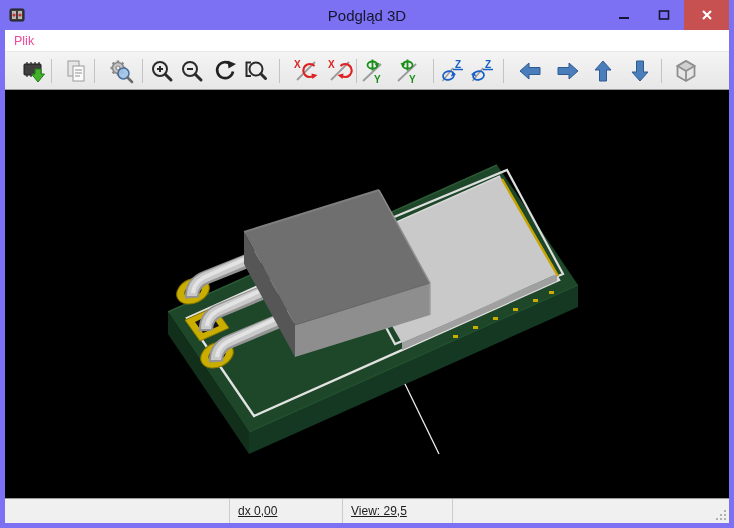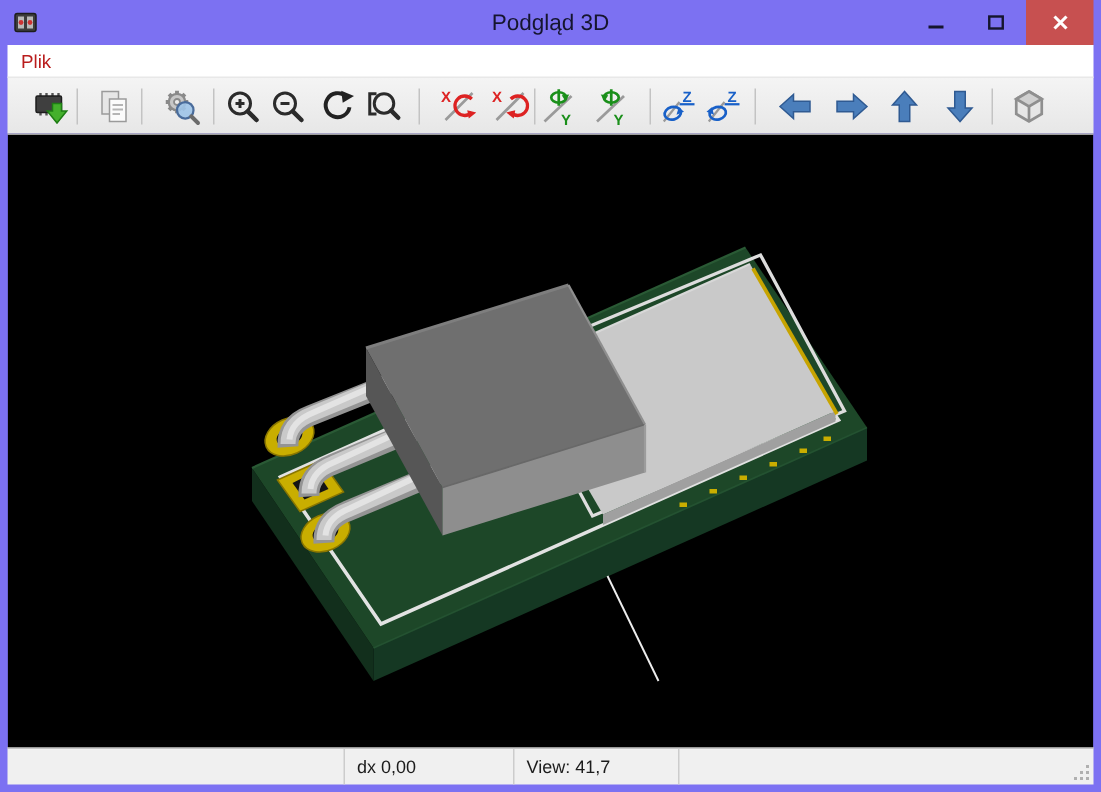--- a/index.html
+++ b/index.html
@@ -23,21 +23,21 @@
     position:absolute; left:0; right:0; text-align:center;
     font-size:15px; color:#15152e;
   }
   .win-controls { margin-left:auto; display:flex; height:30px; position:relative; }
   .win-btn { width:40px; height:30px; display:flex; align-items:center; justify-content:center; }
   .win-btn.close { width:45px; background:#c75050; }
 
   
   .menubar {
     height:22px; background:#ffffff; display:flex; align-items:center;
-    font-size:12.5px; color:#b91c1c; border-bottom:1px solid #e8e8e8;
+    font-size:12.5px; color:#ec4899; border-bottom:1px solid #e8e8e8;
   }
   .menu-item { padding:2px 9px; height:100%; display:flex; align-items:center; }
 
   
   .toolbar {
     height:38px; background:linear-gradient(#f4f4f4,#e7e7e7);
     border-bottom:1px solid #9f9f9f;
     display:flex; align-items:center;
   }
   .tb-btn { width:28px; height:28px; display:flex; align-items:center; justify-content:center; flex:0 0 auto; }
@@ -45,21 +45,21 @@
 
   
   .viewport { height:408px; position:relative; overflow:hidden; }
   .viewport svg { display:block; }
 
   
   .statusbar {
     height:25px; background:#f0f0f0; border-top:1px solid #9a9a9a;
     display:flex; align-items:stretch; font-size:12px; color:#1c1c1c; position:relative;
   }
-  .sb-field { display:flex; align-items:center; padding-left:8px; border-right:1px solid #cccccc; }
+  .sb-field { display:flex; align-items:center; padding-left:8px; border-right:1px solid #cccccc;text-decoration:underline; }
   .sb-f0 { width:225px; border-right:1px solid #cccccc; }
   .sb-f1 { width:113px; }
   .sb-f2 { width:112px; }
   .sb-f3 { width:110px; }
   .sb-f4 { flex:1; border-right:none; position:relative; }
   .grip { position:absolute; right:2px; bottom:2px; }
 </style>
 </head>
 <body>
 
@@ -315,21 +315,21 @@
         <line x1="425" y1="193" x2="425" y2="225" stroke="#9c9c9c" stroke-width="1.5"></line>
       </g>
 
       <line x1="400" y1="294" x2="434" y2="364" stroke="#ededed" stroke-width="1.3"></line>
     </svg>
   </div>
 
   <div class="statusbar">
     <div class="sb-field sb-f0"></div>
     <div class="sb-field sb-f1">dx 0,00</div>
-    <div class="sb-field sb-f3">View: 41,7</div>
+    <div class="sb-field sb-f3">View: 29,5</div>
     <div class="sb-field sb-f4">
       <svg class="grip" width="12" height="12" viewBox="0 0 12 12">
         <g fill="#b0b0b0">
           <rect x="9" y="1" width="2" height="2"></rect>
           <rect x="9" y="5" width="2" height="2"></rect>
             <rect x="5" y="5" width="2" height="2"></rect>
           <rect x="9" y="9" width="2" height="2"></rect>
             <rect x="5" y="9" width="2" height="2"></rect>
             <rect x="1" y="9" width="2" height="2"></rect>
         </g>

